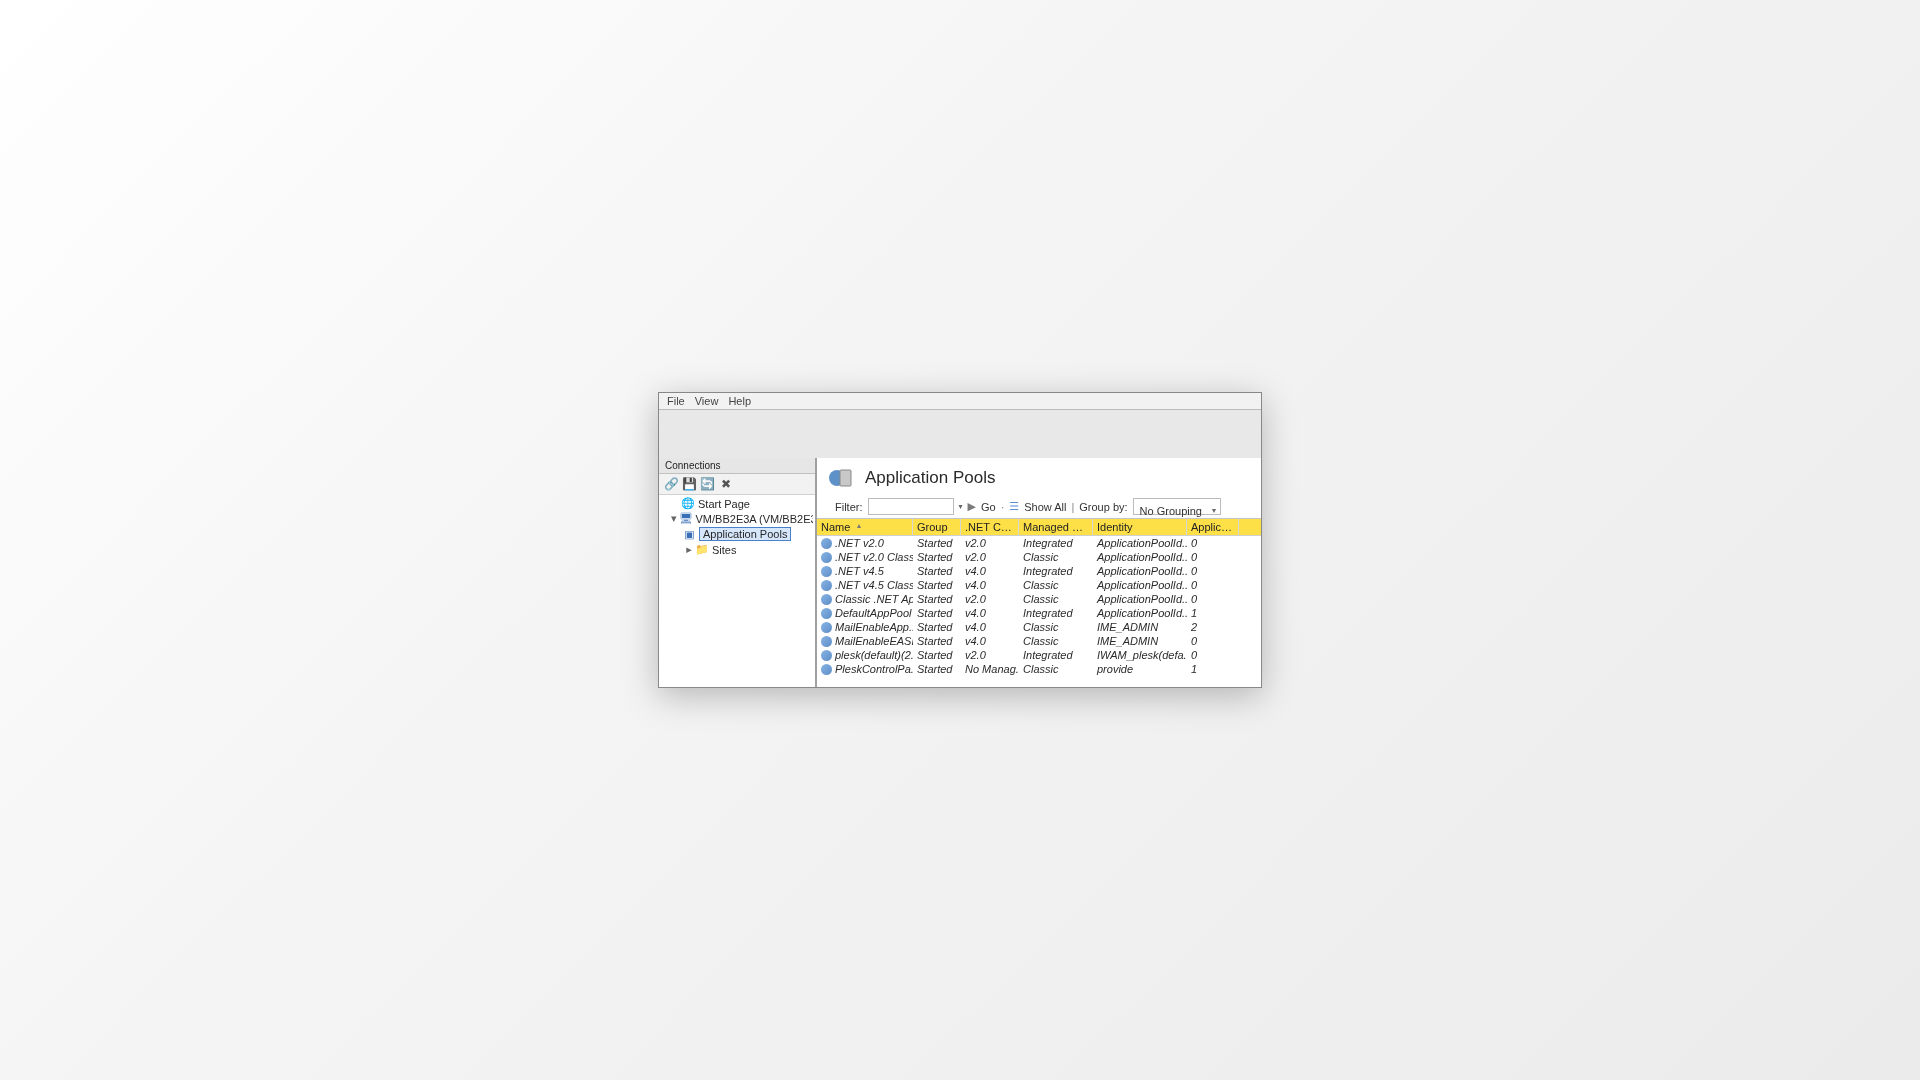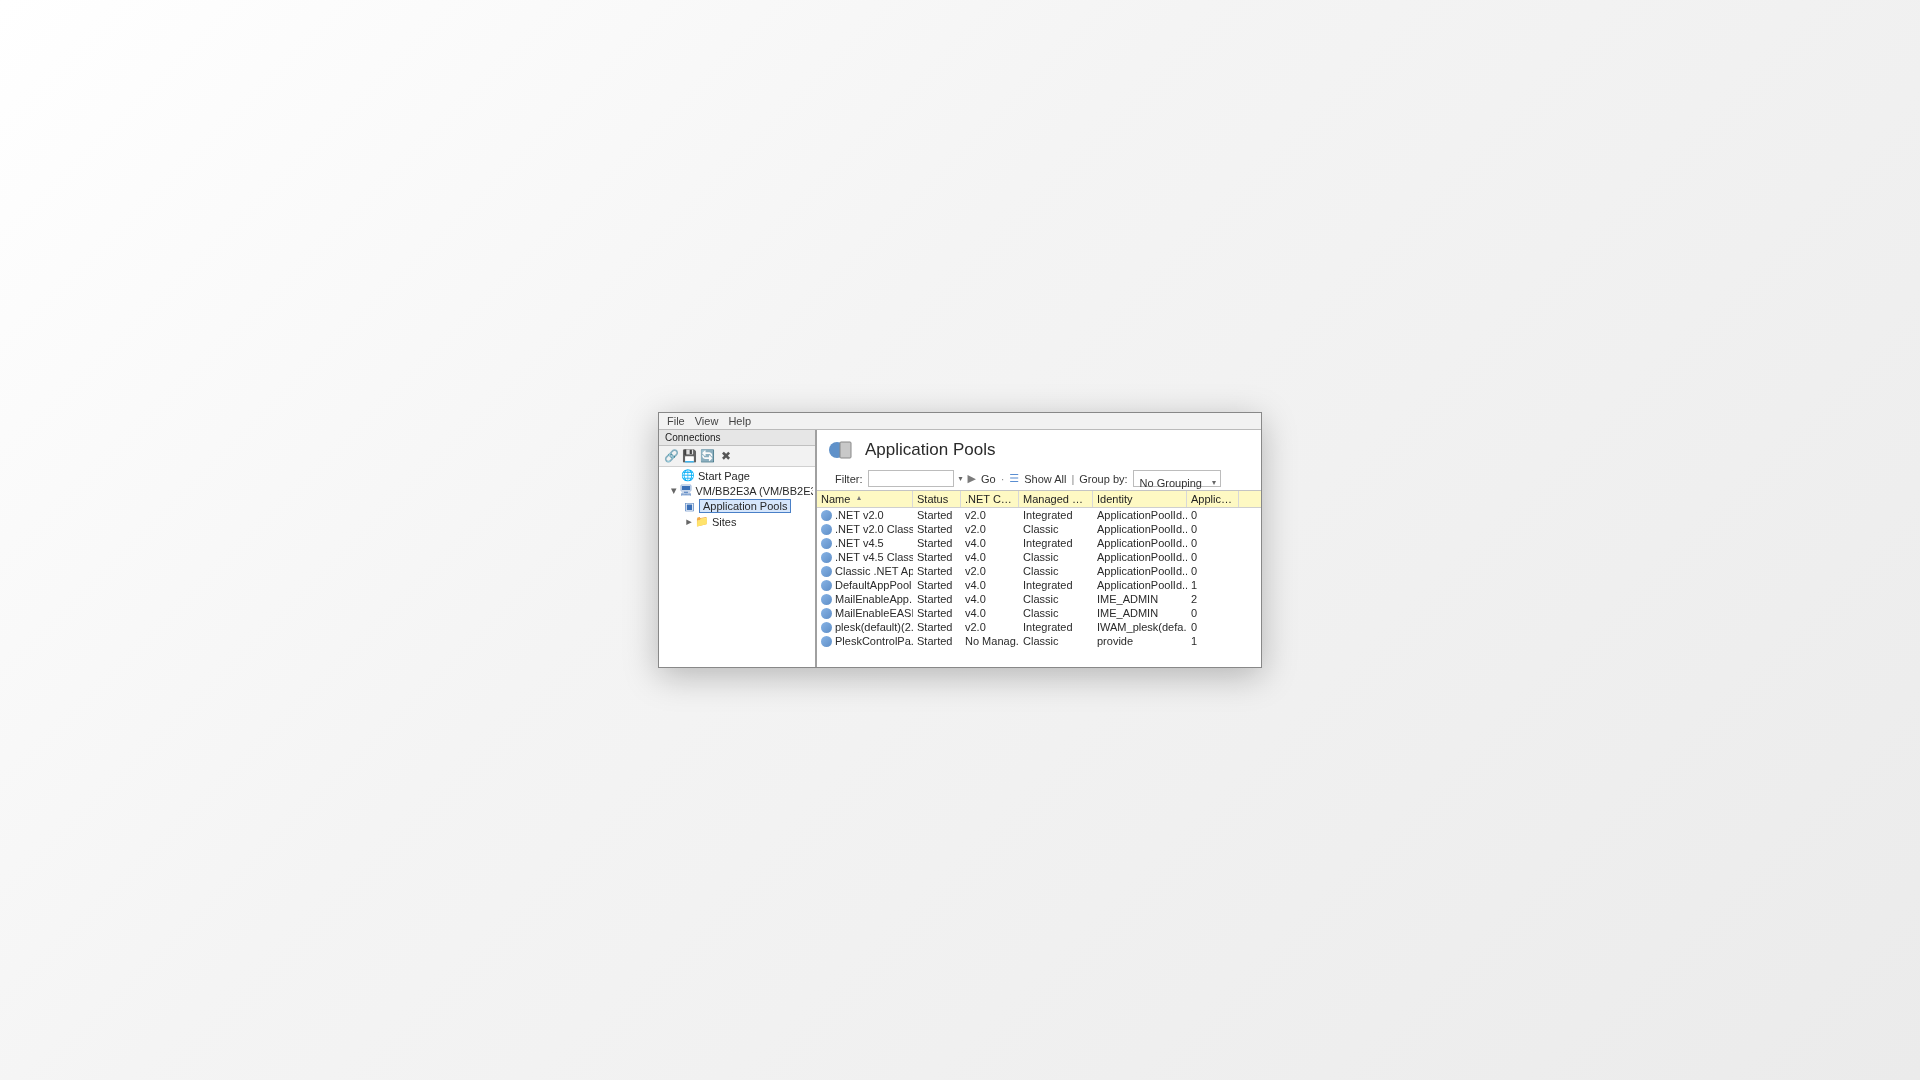--- a/index.html
+++ b/index.html
@@ -18,25 +18,26 @@
     .backdrop {
       position: absolute;
       inset: 0;
       background: linear-gradient(135deg, #ffffff 0%, #f4f4f4 40%, #ebebeb 100%);
     }
     .window {
       position: relative;
       background: #e8e8e8;
       border: 1px solid #888;
       width: 604px;
-      height: 256px;
+      height: 296px;
       box-shadow: 0 8px 32px rgba(0,0,0,0.25);
       overflow: hidden;
       display: flex;
       flex-direction: column;
+      gap: 48px;
     }
     .menu-bar {
       display: flex;
       gap: 10px;
       padding: 2px 8px;
       background: #f2f2f2;
       border-bottom: 1px solid #bbb;
       color: #444;
     }
     .menu-item { cursor: default; }
@@ -173,21 +174,21 @@
       flex-direction: column;
       border-top: 1px solid #c4c4c4;
       overflow: hidden;
     }
     .table-header, .table-row {
       display: grid;
       grid-template-columns: 96px 48px 58px 74px 94px 52px;
       font-size: 11px;
     }
     .table-header {
-      background: #fef9c3;
+      background: #fde047;
       color: #222;
       border-bottom: 1px solid #cfcfcf;
     }
     .th {
       padding: 2px 4px;
       border-right: 1px solid #d8d8d8;
       white-space: nowrap;
       overflow: hidden;
       text-overflow: ellipsis;
       position: relative;
@@ -198,20 +199,21 @@
       top: 2px;
       left: 40px;
       color: #777;
     }
     .table-body {
       flex: 1;
       overflow: hidden;
     }
     .table-row {
       color: #2a2a2a;
+      font-style: italic;
     }
     .td {
       padding: 1px 4px;
       white-space: nowrap;
       overflow: hidden;
       text-overflow: ellipsis;
       display: flex;
       align-items: center;
       gap: 3px;
     }
@@ -295,21 +297,21 @@
           <span>No Grouping</span>
         </span>
       </div>
 
       <div class="table">
         <div class="table-header">
           <div class="th">
             <span>Name</span>
             <span class="sort-ind">▴</span>
           </div>
-          <div class="th">Status</div>
+          <div class="th">Group</div>
           <div class="th">.NET CLR V...</div>
           <div class="th">Managed Pipel...</div>
           <div class="th">Identity</div>
           <div class="th">Applications</div>
         </div>
         <div class="table-body" id="table-body">
             <div class="table-row">
               <div class="td">
                 <span class="row-icon"></span>
                 <span>.NET v2.0</span>

